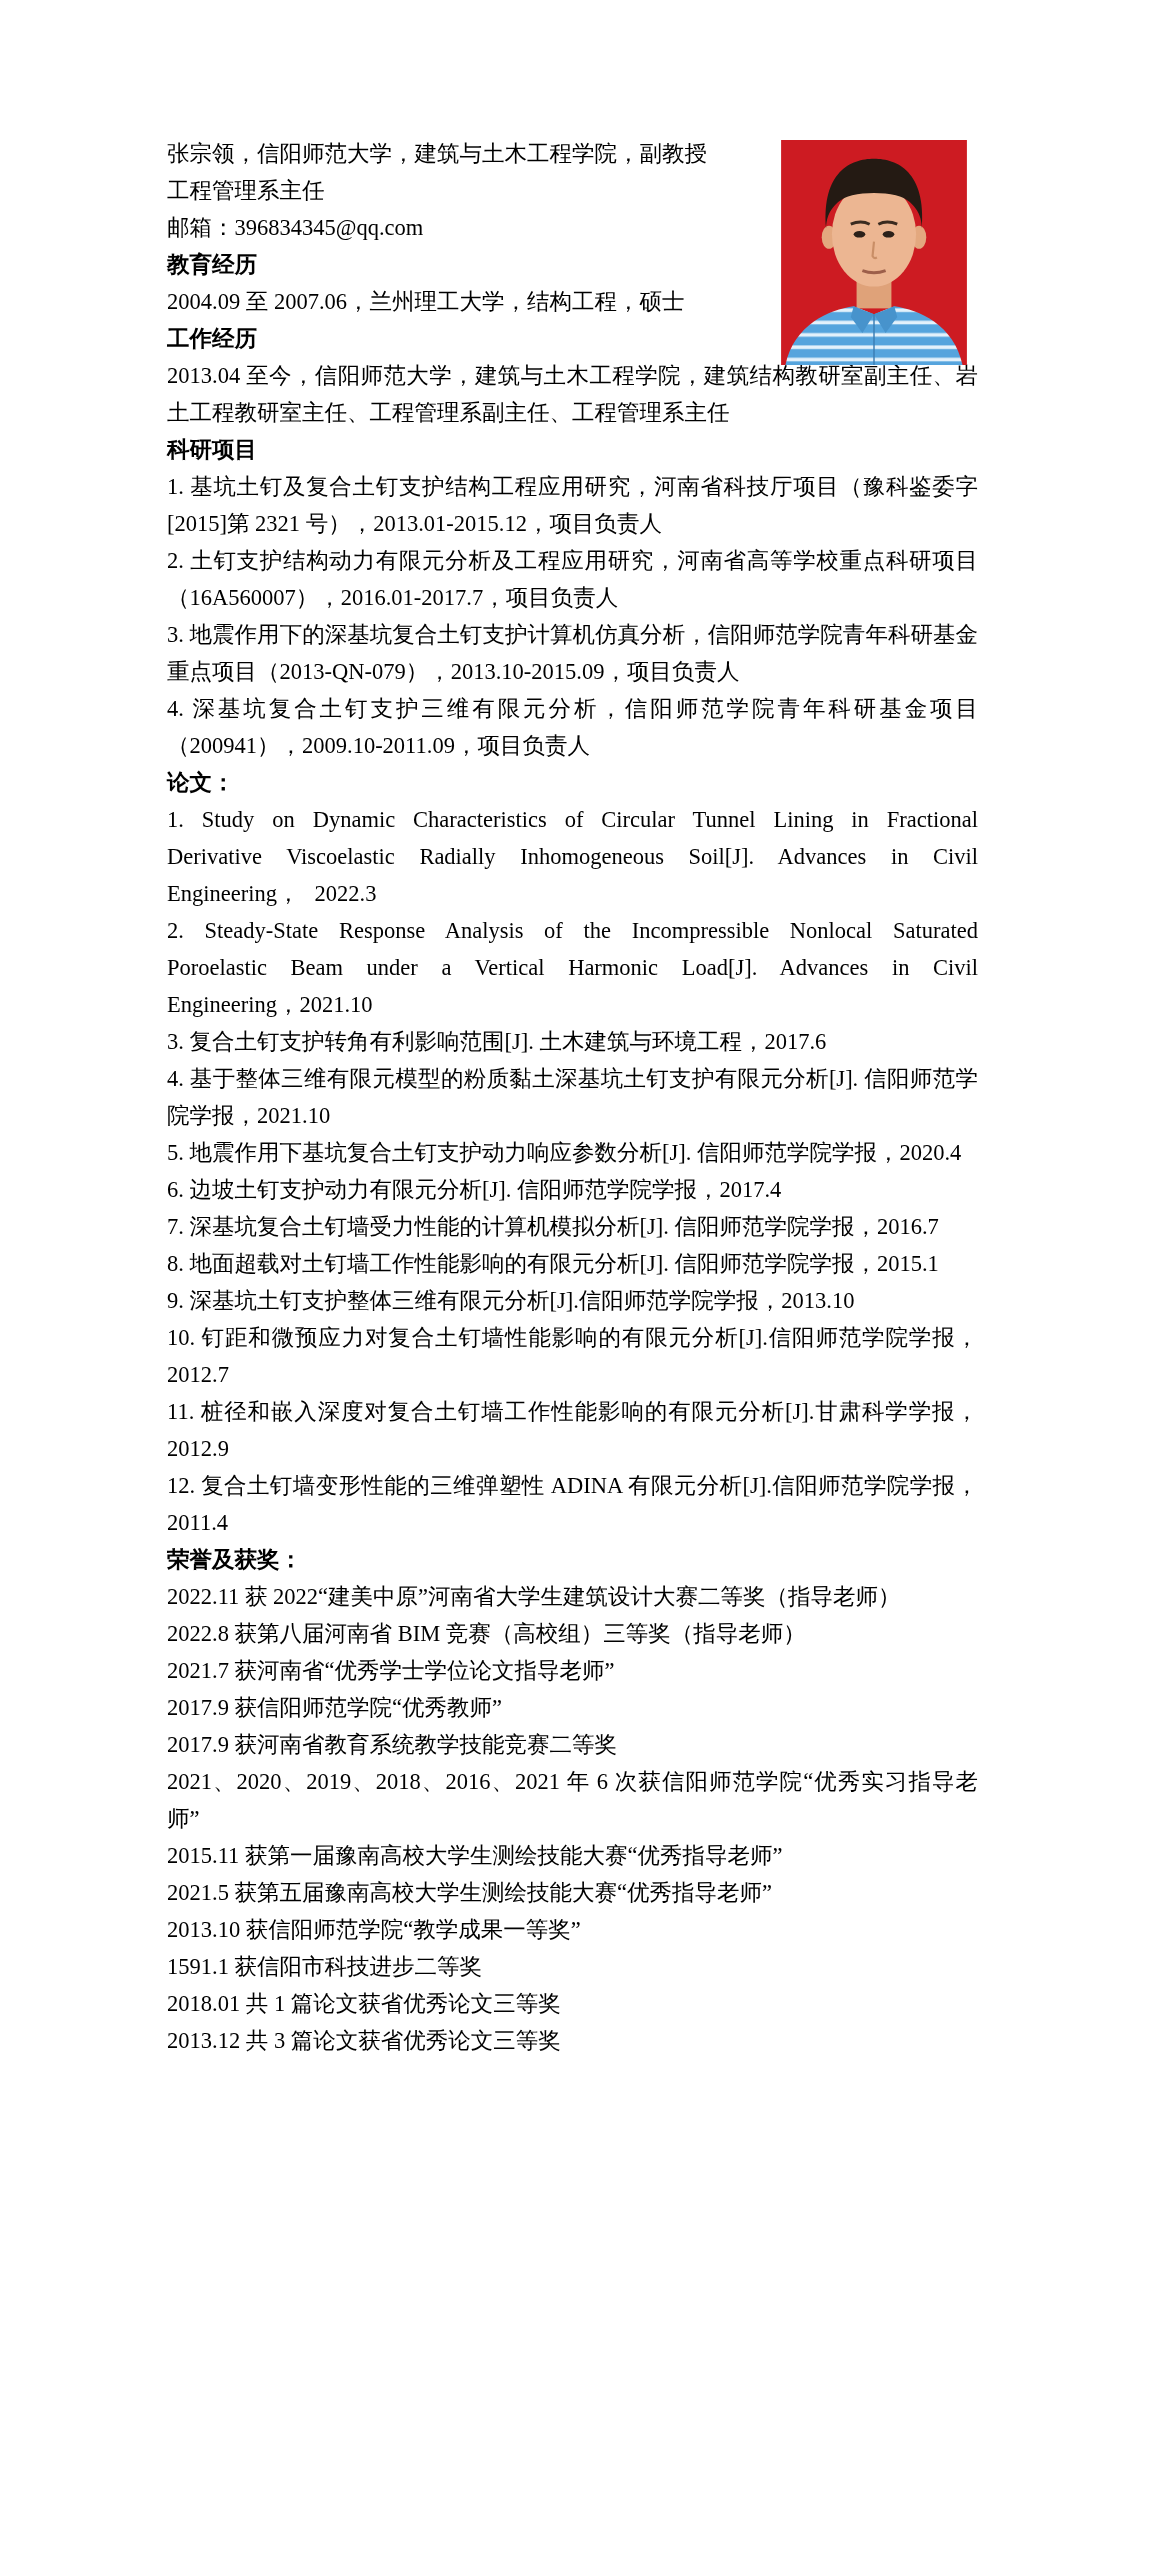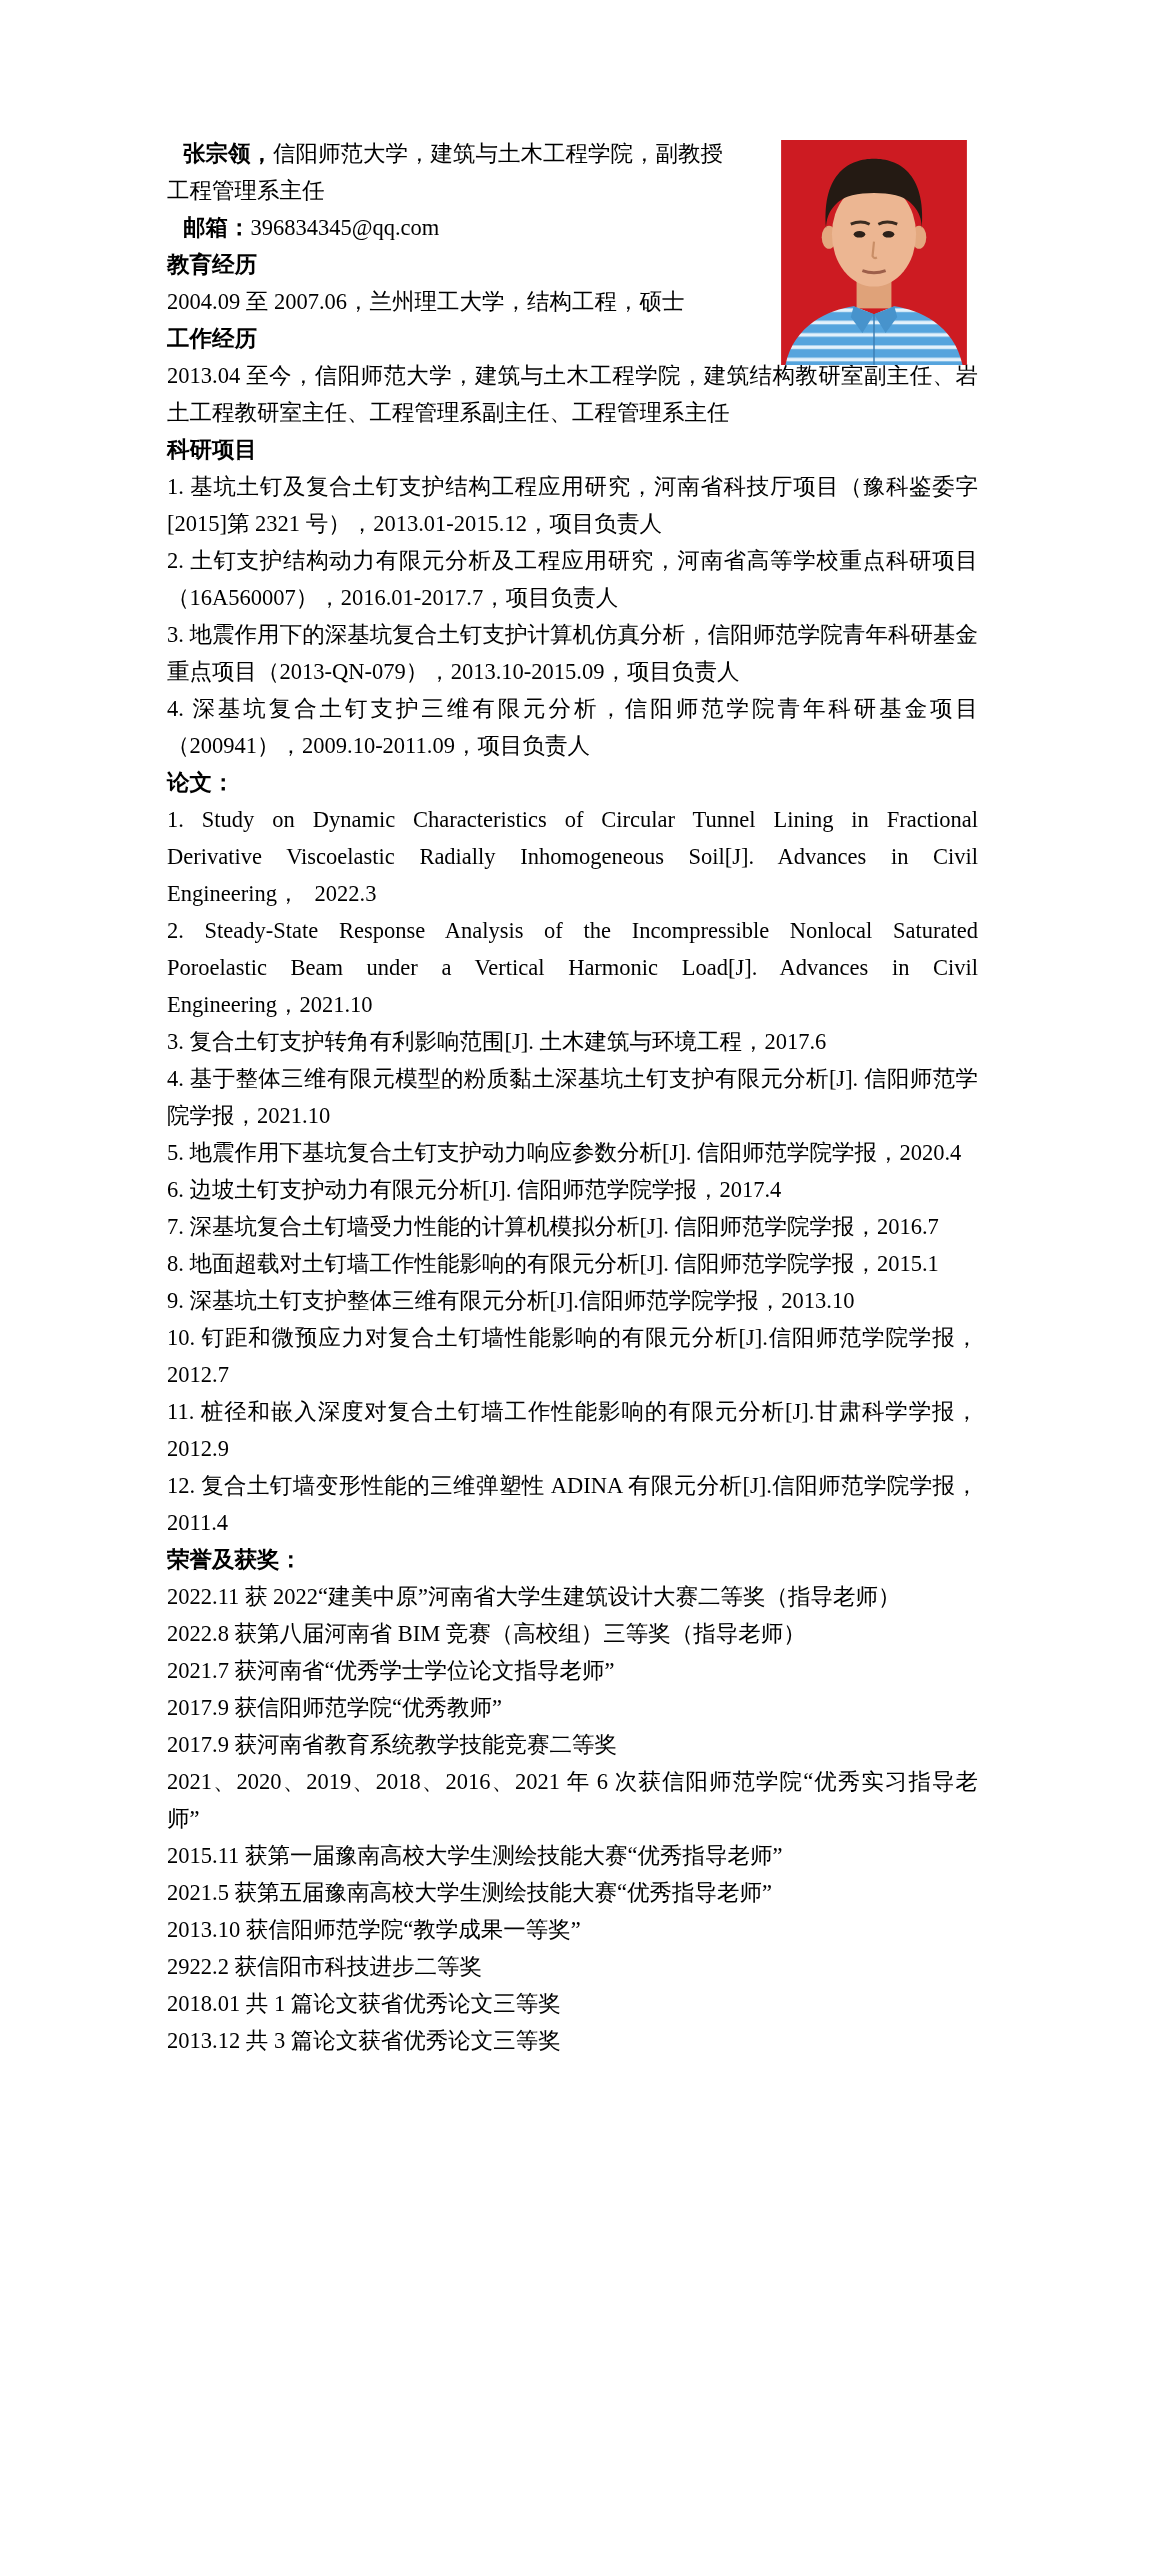--- a/index.html
+++ b/index.html
@@ -19,21 +19,21 @@
     line-height:37px;
     text-align:justify;
   }
   .narrow { width:593px; }
   p { margin:0; }
   .heading {
     font-size:22.5px;
     line-height:37px;
     font-weight:bold;
   }
-  .b { font-weight:bold;margin-left:16px; }
+  .b { font-weight:normal; }
   .en { word-spacing:9.5px; }
   .photo {
     position:absolute;
     left:781px; top:140px;
     width:186px; height:225px;
   }
 </style>
 </head>
 <body>
 
@@ -81,21 +81,21 @@
     <h2 class="heading">荣誉及获奖：</h2>
     <p>2022.11 获 2022“建美中原”河南省大学生建筑设计大赛二等奖（指导老师）</p>
     <p>2022.8 获第八届河南省 BIM 竞赛（高校组）三等奖（指导老师）</p>
     <p>2021.7 获河南省“优秀学士学位论文指导老师”</p>
     <p>2017.9 获信阳师范学院“优秀教师”</p>
     <p>2017.9 获河南省教育系统教学技能竞赛二等奖</p>
     <p>2021、2020、2019、2018、2016、2021 年 6 次获信阳师范学院“优秀实习指导老师”</p>
     <p>2015.11 获第一届豫南高校大学生测绘技能大赛“优秀指导老师”</p>
     <p>2021.5 获第五届豫南高校大学生测绘技能大赛“优秀指导老师”</p>
     <p>2013.10 获信阳师范学院“教学成果一等奖”</p>
-    <p>2922.2 获信阳市科技进步二等奖</p>
+    <p>1591.1 获信阳市科技进步二等奖</p>
     <p>2018.01 共 1 篇论文获省优秀论文三等奖</p>
     <p>2013.12 共 3 篇论文获省优秀论文三等奖</p>
   </section>
 
 </div>
 
 <svg class="photo" viewBox="0 0 256 310" aria-hidden="true">
   <defs>
     <pattern id="shirtStripes" width="12" height="17" patternUnits="userSpaceOnUse">
       <rect width="12" height="17" fill="#55a4dd"></rect>

